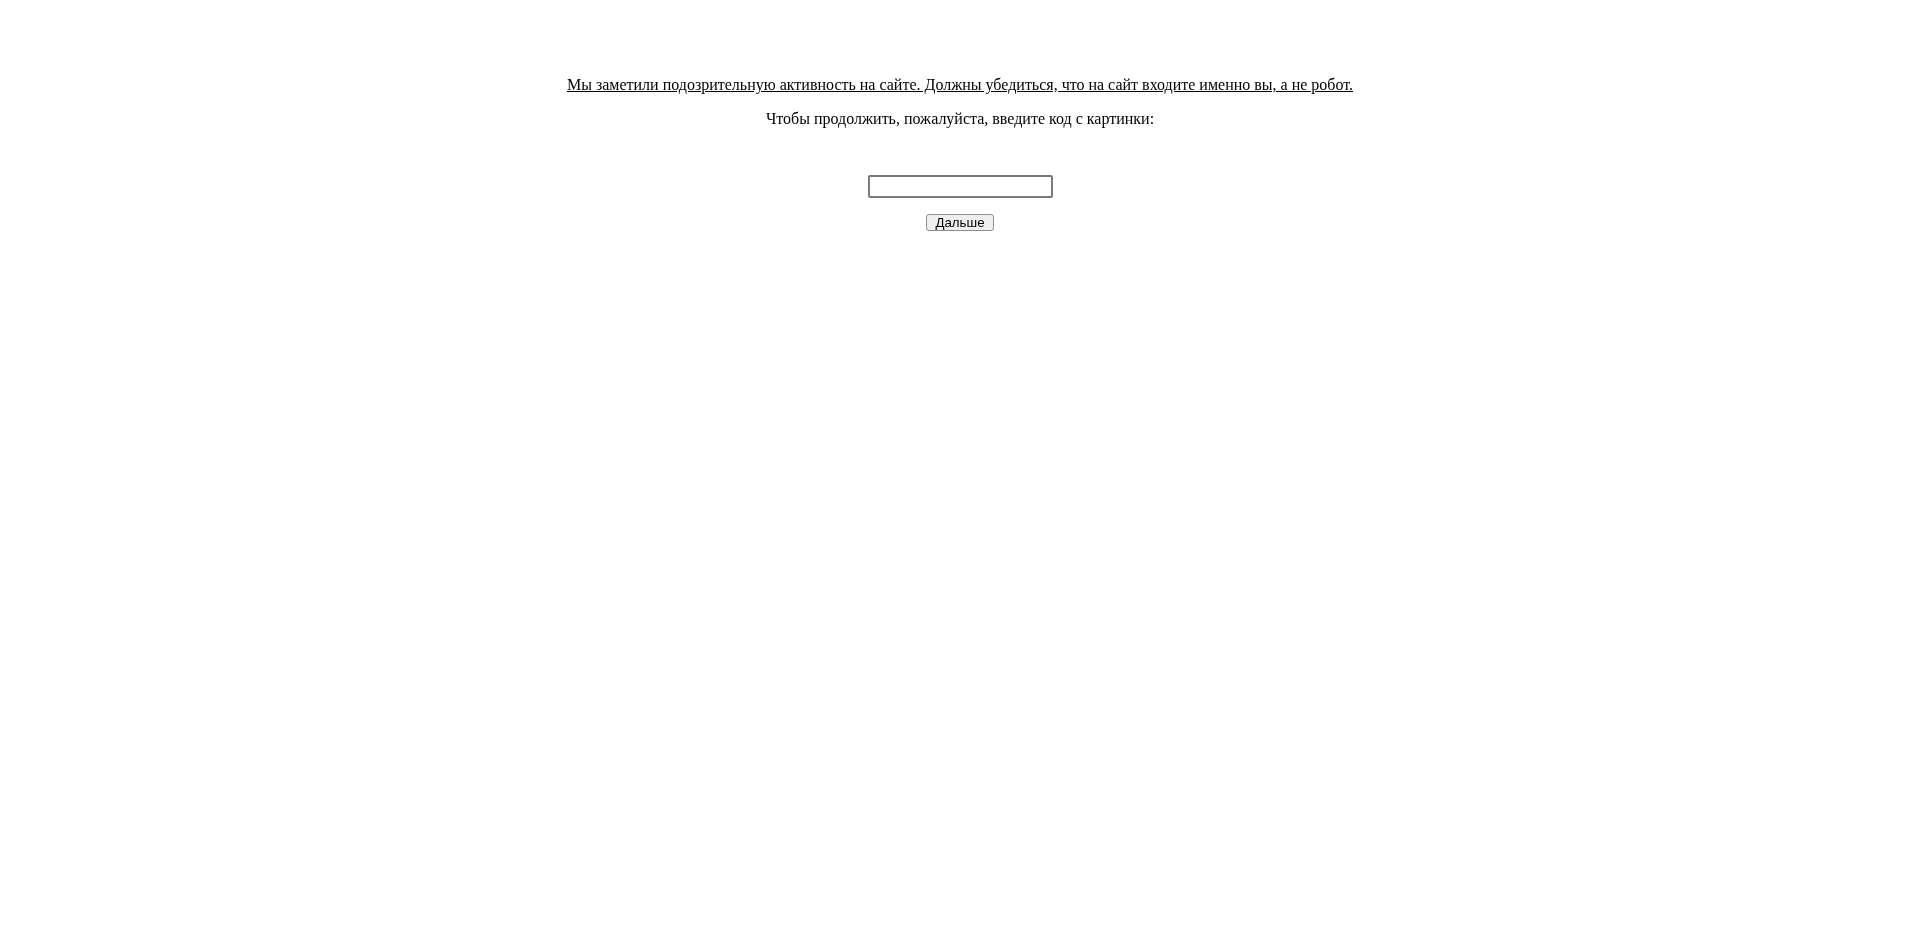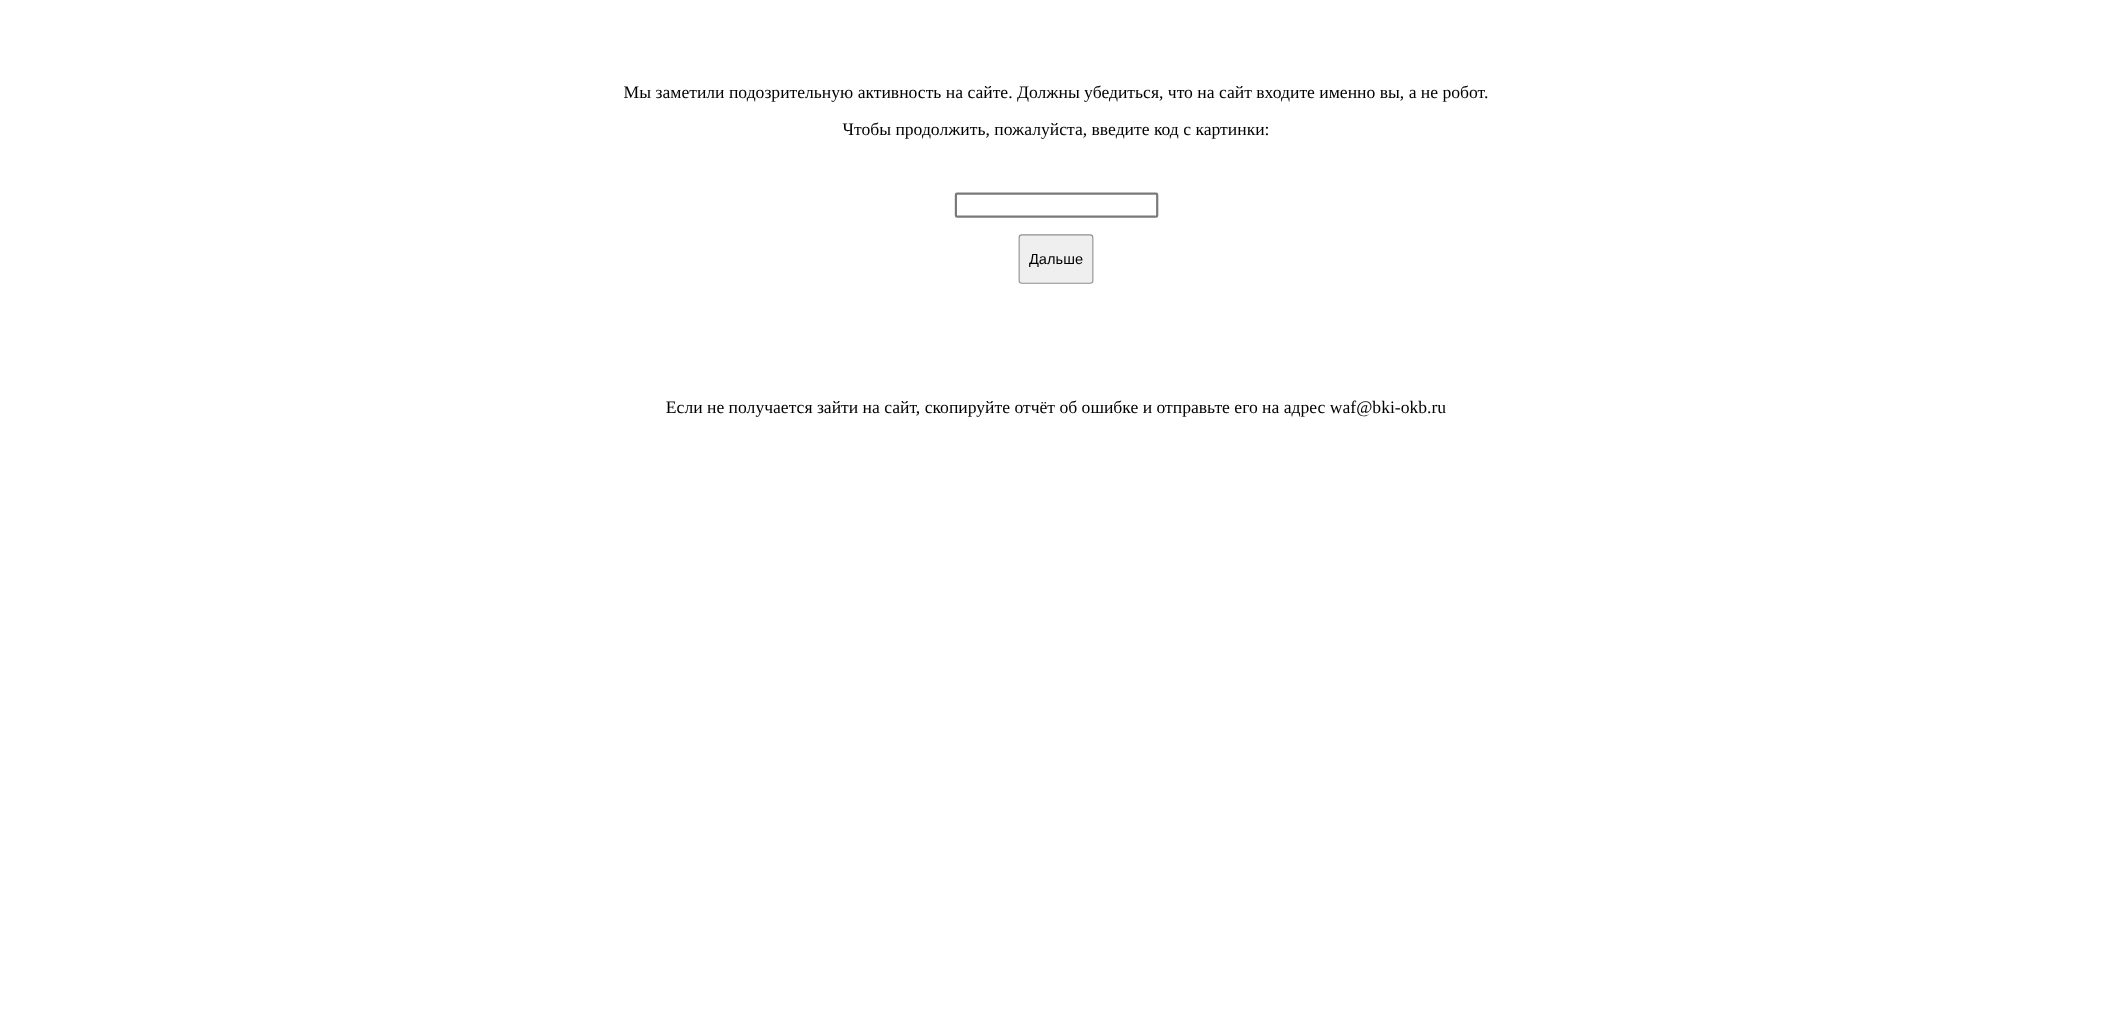--- a/index.html
+++ b/index.html
@@ -21,20 +21,21 @@
   h1.page-title {
     font-size: 32px;
     font-weight: bold;
     line-height: 37px;
     margin: 21px 0 0 0;
   }
   p.intro {
     font-size: 16px;
     line-height: 18px;
     margin: 76px 0 0 0;
+    text-decoration: underline;
   }
   p.instruction {
     font-size: 16px;
     line-height: 18px;
     margin: 16px 0 12px 0;
   }
   .input-row {
     margin-top: 47px;
   }
   input.captcha-input {
@@ -54,21 +55,21 @@
   .copy-row {
     margin-top: 19px;
   }
   button.default-btn {
     display: inline-block;
     font: 13.3px "Liberation Sans", sans-serif;
     color: #000000;
     background: #efefef;
     border: 1px solid #8f8f8f;
     border-radius: 3px;
-    padding: 14px 8px;
+    padding: 0 8px;
     line-height: 15px;
     cursor: pointer;
   }
   p.help {
     font-size: 16px;
     line-height: 18px;
     margin: 104px 0 0 0;
   }
 </style>
 </head>
@@ -82,16 +83,15 @@
   <p class="instruction">Чтобы продолжить, пожалуйста, введите код с картинки:</p>
 
   <div class="input-row">
     <input type="text" class="captcha-input" value="" style="">
   </div>
 
   <div class="submit-row">
     <button class="default-btn">Дальше</button>
   </div>
 
-  <p class="help">Если не получается зайти на сайт, скопируйте отчёт об ошибке и отправьте его на адрес waf@bki-okb.ru</p>
 
 
 </div>
 
 </body></html>

